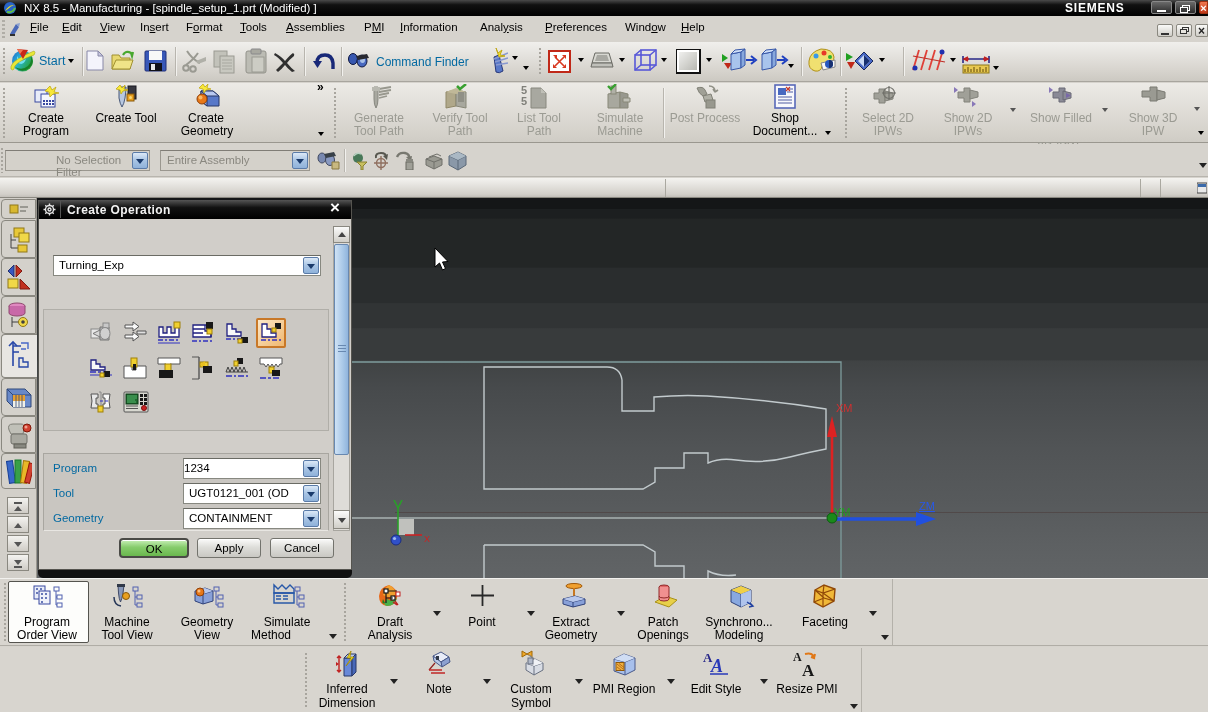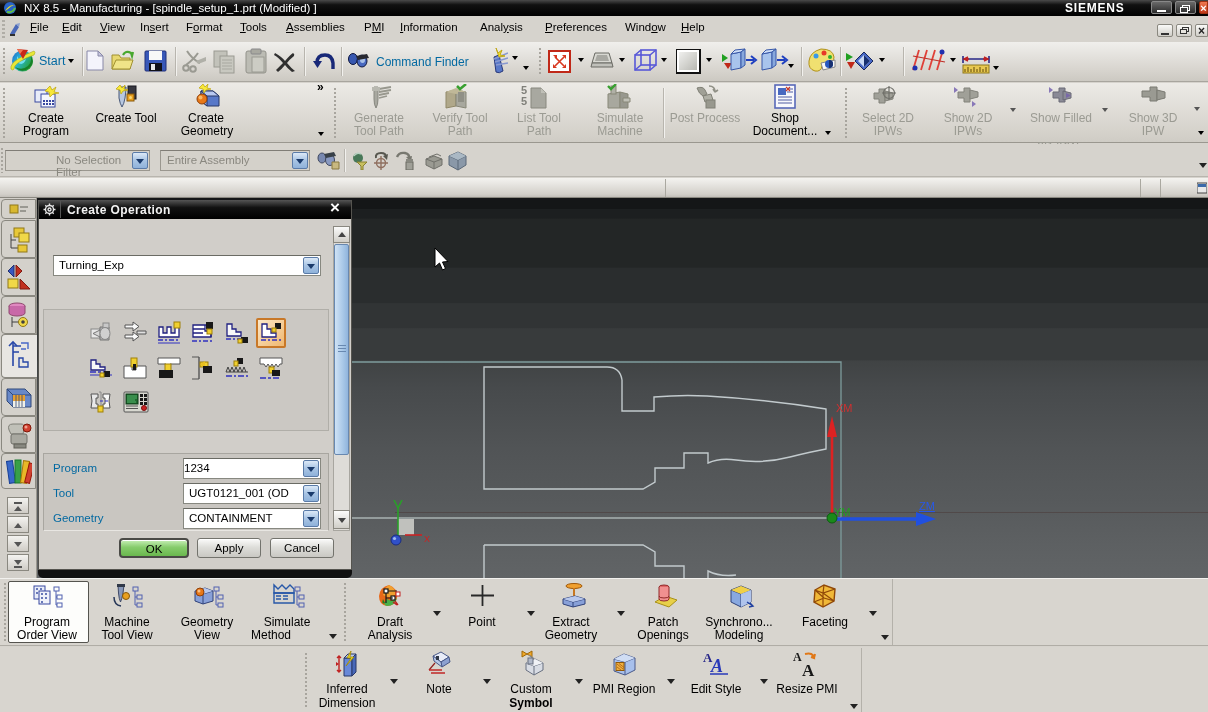--- a/index.html
+++ b/index.html
@@ -858,21 +858,21 @@
 <div class="abs" style="left:483px;top:679px;width:0;height:0;border-left:4px solid transparent;border-right:4px solid transparent;border-top:5px solid #222;"></div>
 <svg class="abs" style="left:518px;top:649px;" width="27" height="28" viewBox="0 0 27 28">
  <path d="M4 2 L9 5 L4 8 Z M14 2 L9 5 L14 8 Z" fill="#f0a828" stroke="#a06808"></path>
  <path d="M11 6 l6 5" stroke="#888" stroke-width="1.2"></path>
  <path d="M8 14 L17 10 L25 14 L25 21 L16 26 L8 21 Z" fill="#d8dce4" stroke="#687080"></path>
  <path d="M8 14 L16 17 L25 14 M16 17 L16 26" stroke="#687080" fill="none"></path>
  <path d="M8 14 L17 10 L25 14 L16 17 Z" fill="#f0f2f6"></path>
  <rect x="10" y="9" width="5" height="6" fill="#b0b8c8" stroke="#687080"></rect>
 </svg>
 <div class="blbl" style="left:496px;top:682px;width:70px;font-size:12px;">Custom</div>
-<div class="blbl" style="left:496px;top:696px;width:70px;font-size:12px;font-weight:bold;">Symbol</div>
+<div class="blbl" style="left:496px;top:696px;width:70px;font-size:12px;">Symbol</div>
 <div class="abs" style="left:575px;top:679px;width:0;height:0;border-left:4px solid transparent;border-right:4px solid transparent;border-top:5px solid #222;"></div>
 <svg class="abs" style="left:610px;top:651px;" width="28" height="27" viewBox="0 0 28 27">
  <path d="M4 8 L14 3 L25 7 L25 19 L15 24 L4 20 Z" fill="#a8c0ec" stroke="#4a5a8a"></path>
  <path d="M4 8 L15 11 L25 7 M15 11 L15 24" stroke="#4a5a8a" fill="none"></path>
  <path d="M4 8 L14 3 L25 7 L15 11 Z" fill="#d0ddf4"></path>
  <rect x="6" y="11.5" width="8" height="8" fill="#f0b040" stroke="#905808"></rect>
  <path d="M7 13 l6 5 M7 16 l4 3 M9 12.5 l5 4" stroke="#b06818" stroke-width="0.9"></path>
 </svg>
 <div class="blbl" style="left:588px;top:682px;width:72px;font-size:12px;">PMI Region</div>
 <div class="abs" style="left:667px;top:679px;width:0;height:0;border-left:4px solid transparent;border-right:4px solid transparent;border-top:5px solid #222;"></div>

